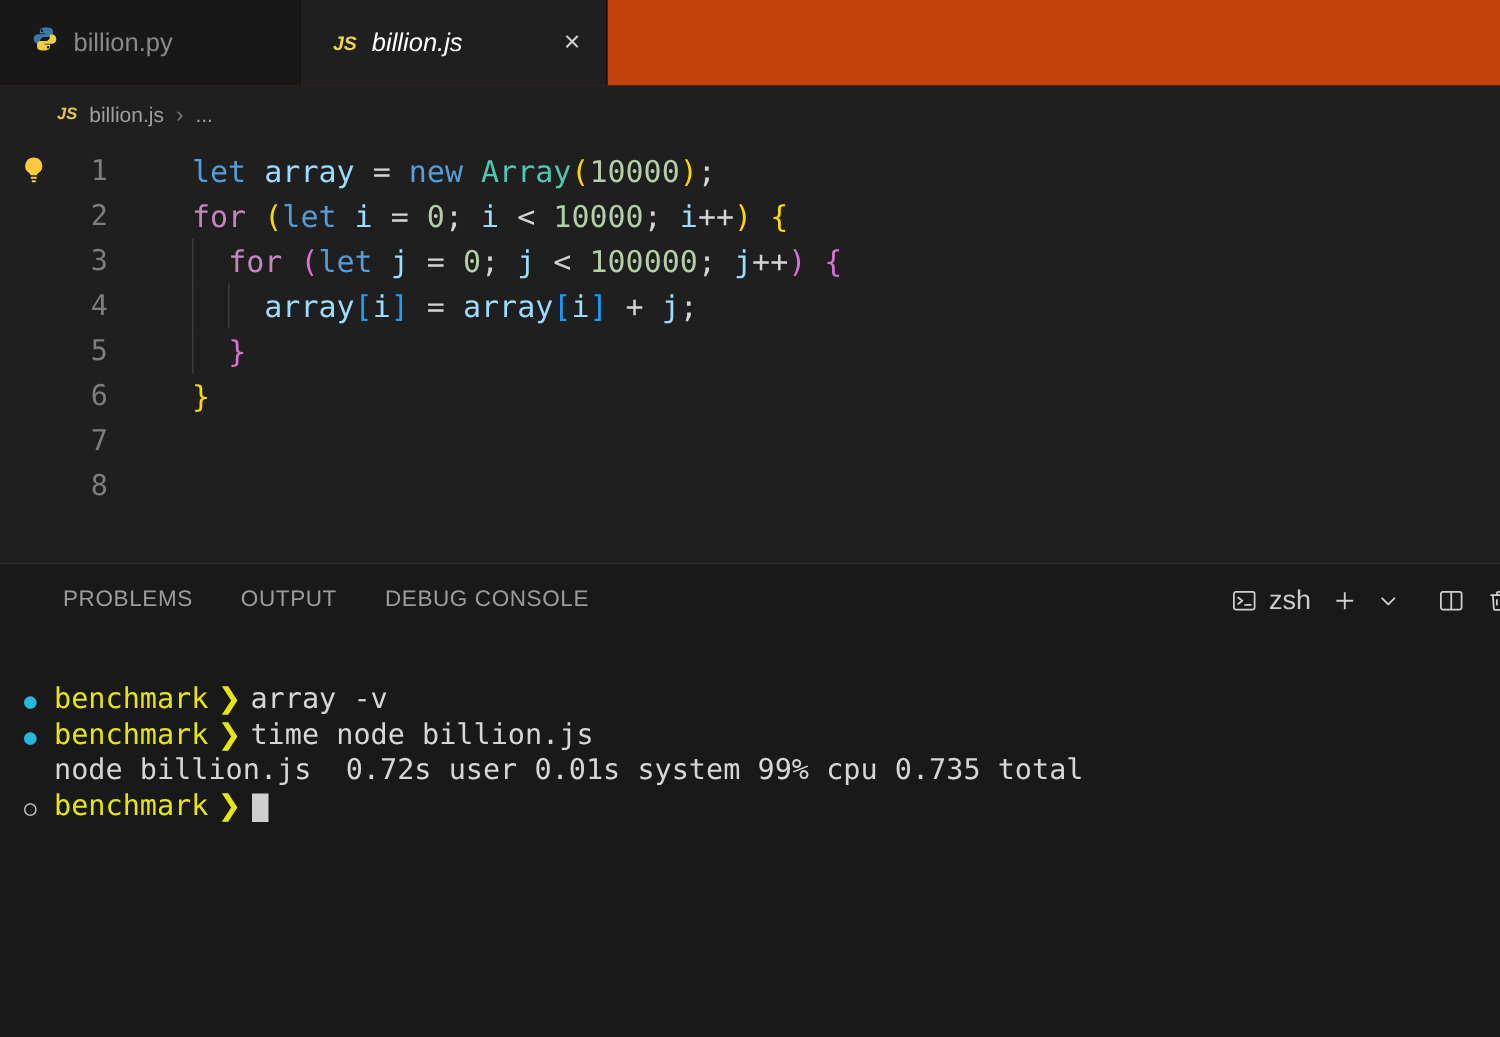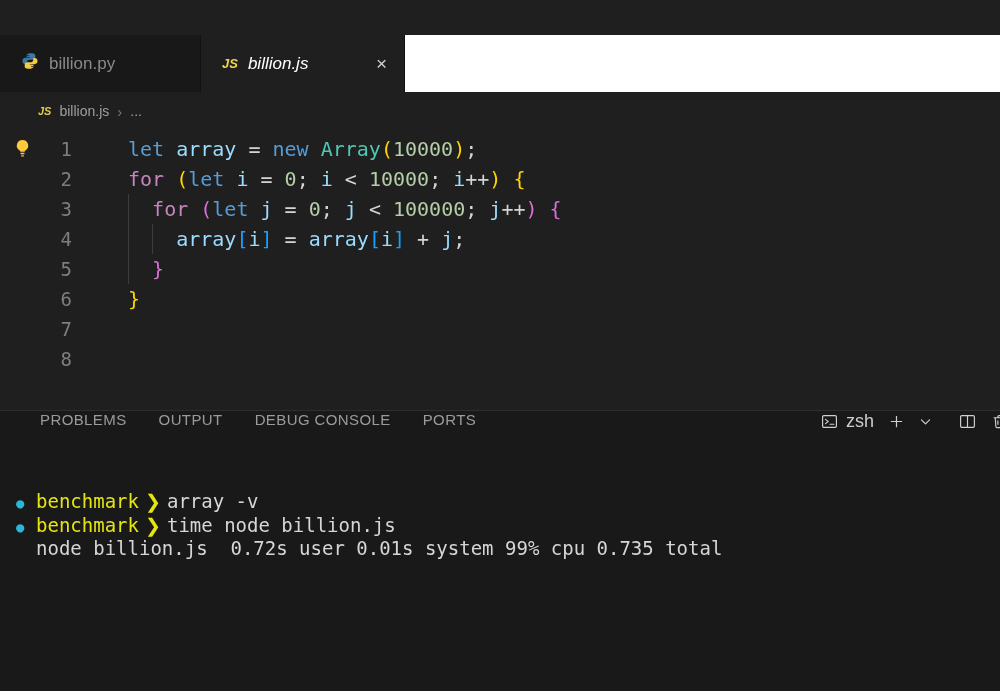--- a/index.html
+++ b/index.html
@@ -1,20 +1,20 @@
 <!DOCTYPE html>
 <html style="--c-kw: #569cd6; --c-ct: #c586c0; --c-vr: #9cdcfe; --c-ty: #4ec9b0; --c-nu: #b5cea8; --c-op: #d4d4d4; --c-b1: #ffd700; --c-b2: #da70d6; --c-b3: #179fff; --c-accent: #4daafc; --c-bullet: #29b8db; --c-bullet-h: #c8c8c8; --c-dir: #e5e510; --c-termtext: #d6d6d6; --c-bulb: #ffc83d;"><head>
 <meta charset="utf-8">
 <style>
   * { margin:0; padding:0; box-sizing:border-box; }
   html,body { width:1000px; height:691px; overflow:hidden; background:#1f1f1f;
               font-family:"Liberation Sans", sans-serif; color:#cccccc; }
 
   
-  .tabbar { height:57px; background:#ffffff; display:flex; align-items:stretch;margin-top:35px; }
+  .tabbar { height:57px; background:#c2410c; display:flex; align-items:stretch; }
   .tab { width:201px; display:flex; align-items:center; gap:10px; padding:0 14px 0 21px;
          font-size:17px; color:#8a8a8a; cursor:pointer; border-right:1px solid #121212; background:#181818; }
   .tab.active { width:204px; background:#1f1f1f; color:#ffffff; }
   .tab.active .tab-label { font-style:italic; }
   .tab-label { white-space:nowrap; overflow:hidden; }
   .js-badge { color:#ecd54b; font-weight:700; font-style:italic; font-size:13px; }
   .tab .close { margin-left:auto; font-size:19px; color:#cfcfcf; line-height:1; padding:1px 3px; border-radius:4px; }
 
   
   .breadcrumb { height:38px; background:#1f1f1f; display:flex; align-items:center; gap:8px;
@@ -31,21 +31,21 @@
   .line-code { margin-left:56px; white-space:pre; position:relative; }
   .indent-guide { position:absolute; top:0; height:100%; border-left:1px solid #3c3c3c; }
   .tk-kw{color:var(--c-kw,#569cd6);} .tk-ct{color:var(--c-ct,#c586c0);}
   .tk-vr{color:var(--c-vr,#9cdcfe);} .tk-ty{color:var(--c-ty,#4ec9b0);}
   .tk-nu{color:var(--c-nu,#b5cea8);} .tk-op{color:var(--c-op,#d4d4d4);}
   .tk-b1{color:var(--c-b1,#ffd700);} .tk-b2{color:var(--c-b2,#da70d6);}
   .tk-b3{color:var(--c-b3,#179fff);} .tk-pl{color:#d4d4d4;}
 
   
   .panel { height:316px; background:#191919; border-top:1px solid #2e2e2e; }
-  .panel-header { height:49px; display:flex; align-items:flex-start; padding-left:24px; overflow:hidden; }
+  .panel-header { height:49px; display:flex; align-items:center; padding-left:14px; overflow:hidden;margin-left:12px; }
   .panel-tabs { display:flex; align-items:stretch; }
   .panel-tab { display:flex; align-items:center; margin:0 14px; padding:0 2px;
                font-size:15px; letter-spacing:.4px; color:#9b9b9b; cursor:pointer;
                border-bottom:2px solid transparent; white-space:nowrap; }
   .panel-tab.active { color:#e9e9e9; border-bottom-color:var(--c-accent,#4daafc); }
   .panel-actions { margin-left:auto; display:flex; align-items:center; gap:15px; margin-right:-8px; flex:none; }
   .shell-pick { display:flex; align-items:center; gap:8px; font-size:18px; color:#cccccc; cursor:pointer; }
   .act { display:flex; align-items:center; cursor:pointer; color:#cfcfcf; }
   .act.split { margin-left:12px; }
 
@@ -134,21 +134,20 @@
         </div>
       </div>
   </div>
 
   <div class="panel">
     <div class="panel-header">
       <div id="panel-tabs" class="panel-tabs">
           <div class="panel-tab">PROBLEMS</div>
           <div class="panel-tab">OUTPUT</div>
           <div class="panel-tab">DEBUG CONSOLE</div>
-          <div class="panel-tab">PORTS</div>
         </div>
       <div class="panel-actions">
         <span class="shell-pick">
           <span class="act">
             <svg width="17" height="17" viewBox="0 0 16 16" fill="none" stroke="#cfcfcf" stroke-width="1.1">
               <rect x="1.5" y="2.5" width="13" height="11" rx="1.2"></rect>
               <path d="M4.2 6l2.6 2-2.6 2" stroke-linejoin="round" stroke-linecap="round"></path>
               <path d="M8.5 10.6h3.6" stroke-linecap="round"></path>
             </svg>
           </span>
@@ -174,16 +173,17 @@
           <svg width="17" height="17" viewBox="0 0 16 16" fill="none" stroke="#cfcfcf" stroke-width="1.1">
             <path d="M2.5 4.5h11M6.5 4.5v-1a1 1 0 0 1 1-1h1a1 1 0 0 1 1 1v1M4 4.5l.6 8.4a1 1 0 0 0 1 .9h4.8a1 1 0 0 0 1-.9l.6-8.4M6.5 7v4M9.5 7v4"></path>
           </svg>
         </span>
       </div>
     </div>
     <div id="terminal" class="terminal">
         <div class="term-line"><span class="term-bullet filled">●</span><span class="term-dir">benchmark</span><span class="term-arrow"> ❯ </span><span class="term-cmd">array -v</span></div>
         <div class="term-line"><span class="term-bullet filled">●</span><span class="term-dir">benchmark</span><span class="term-arrow"> ❯ </span><span class="term-cmd">time node billion.js</span></div>
         <div class="term-line"><span class="term-bullet"></span><span class="term-text">node billion.js  0.72s user 0.01s system 99% cpu 0.735 total</span></div>
+        <div class="term-line"><span class="term-bullet hollow">○</span><span class="term-dir">benchmark</span><span class="term-arrow"> ❯ </span><span class="term-cmd"></span><span class="term-cursor"></span></div>
       </div>
   </div>
 
 </div>
 
 </body></html>

